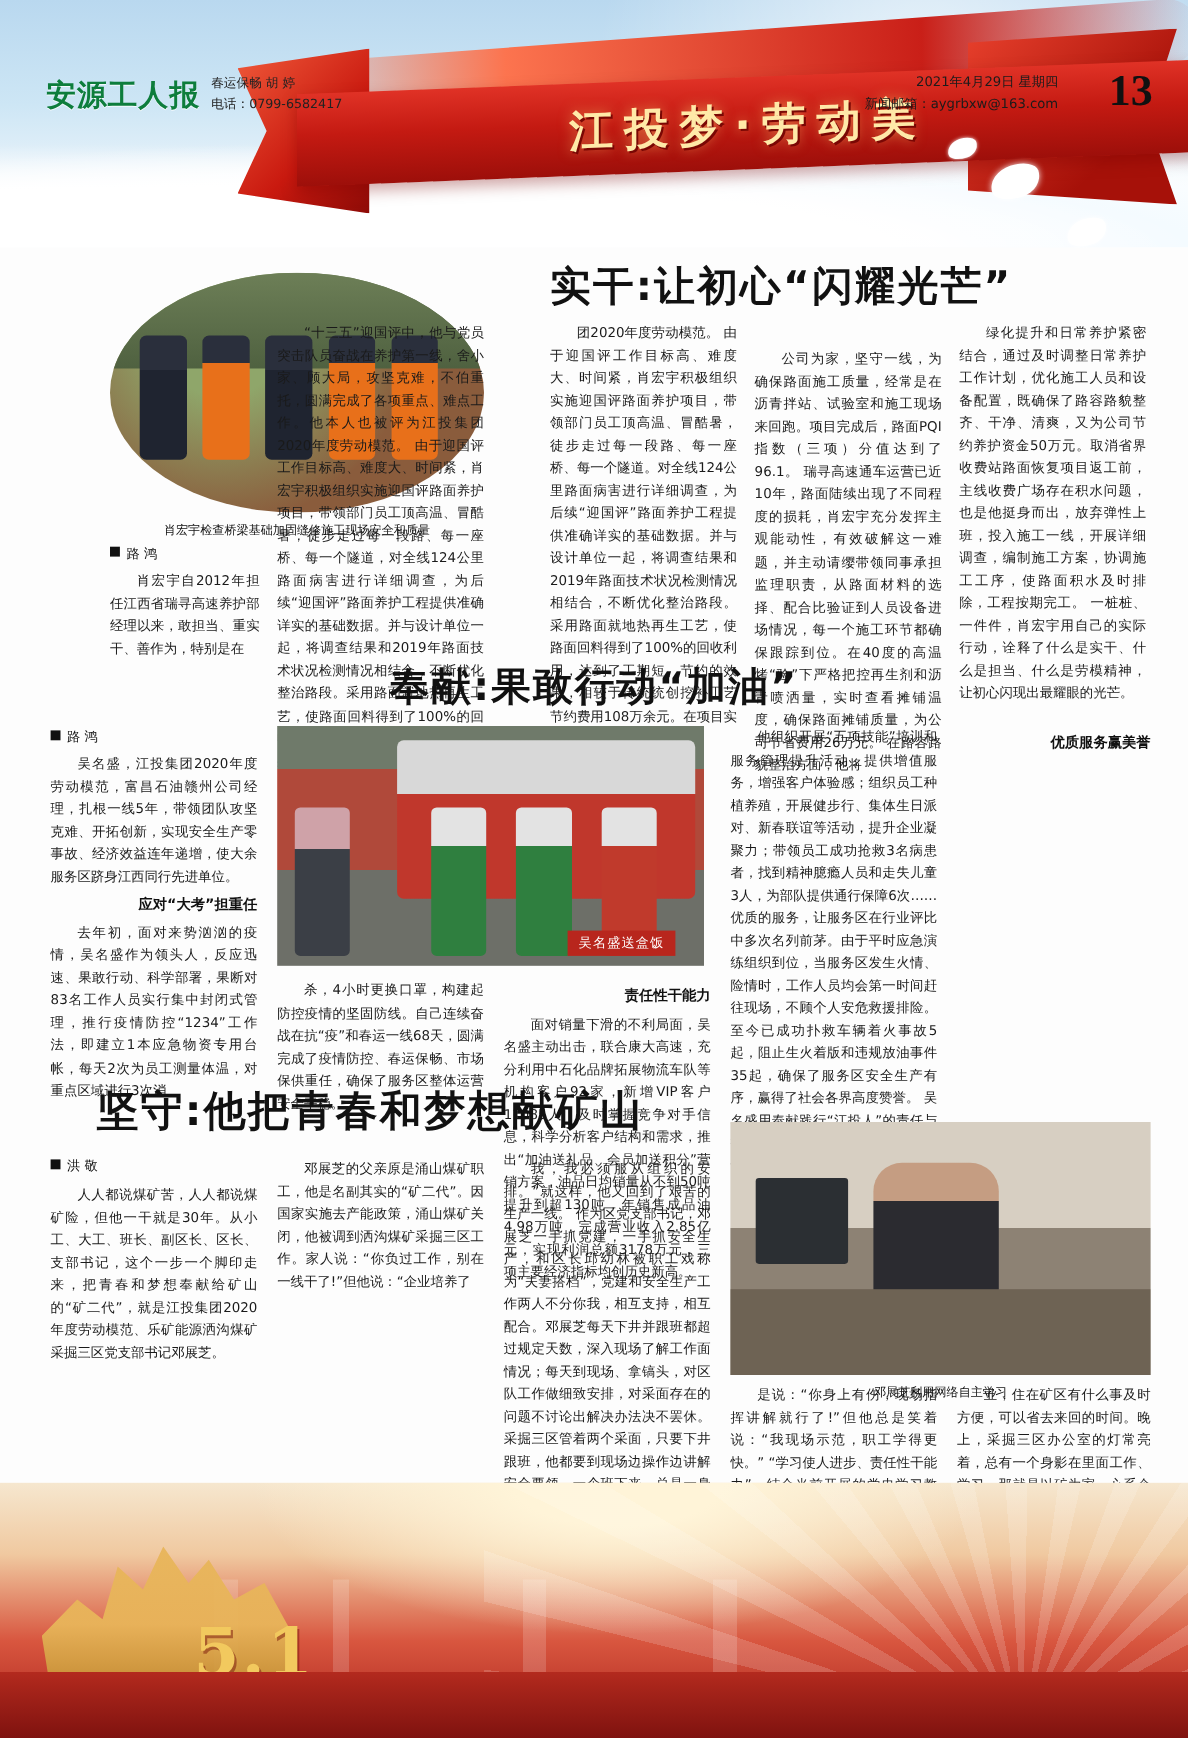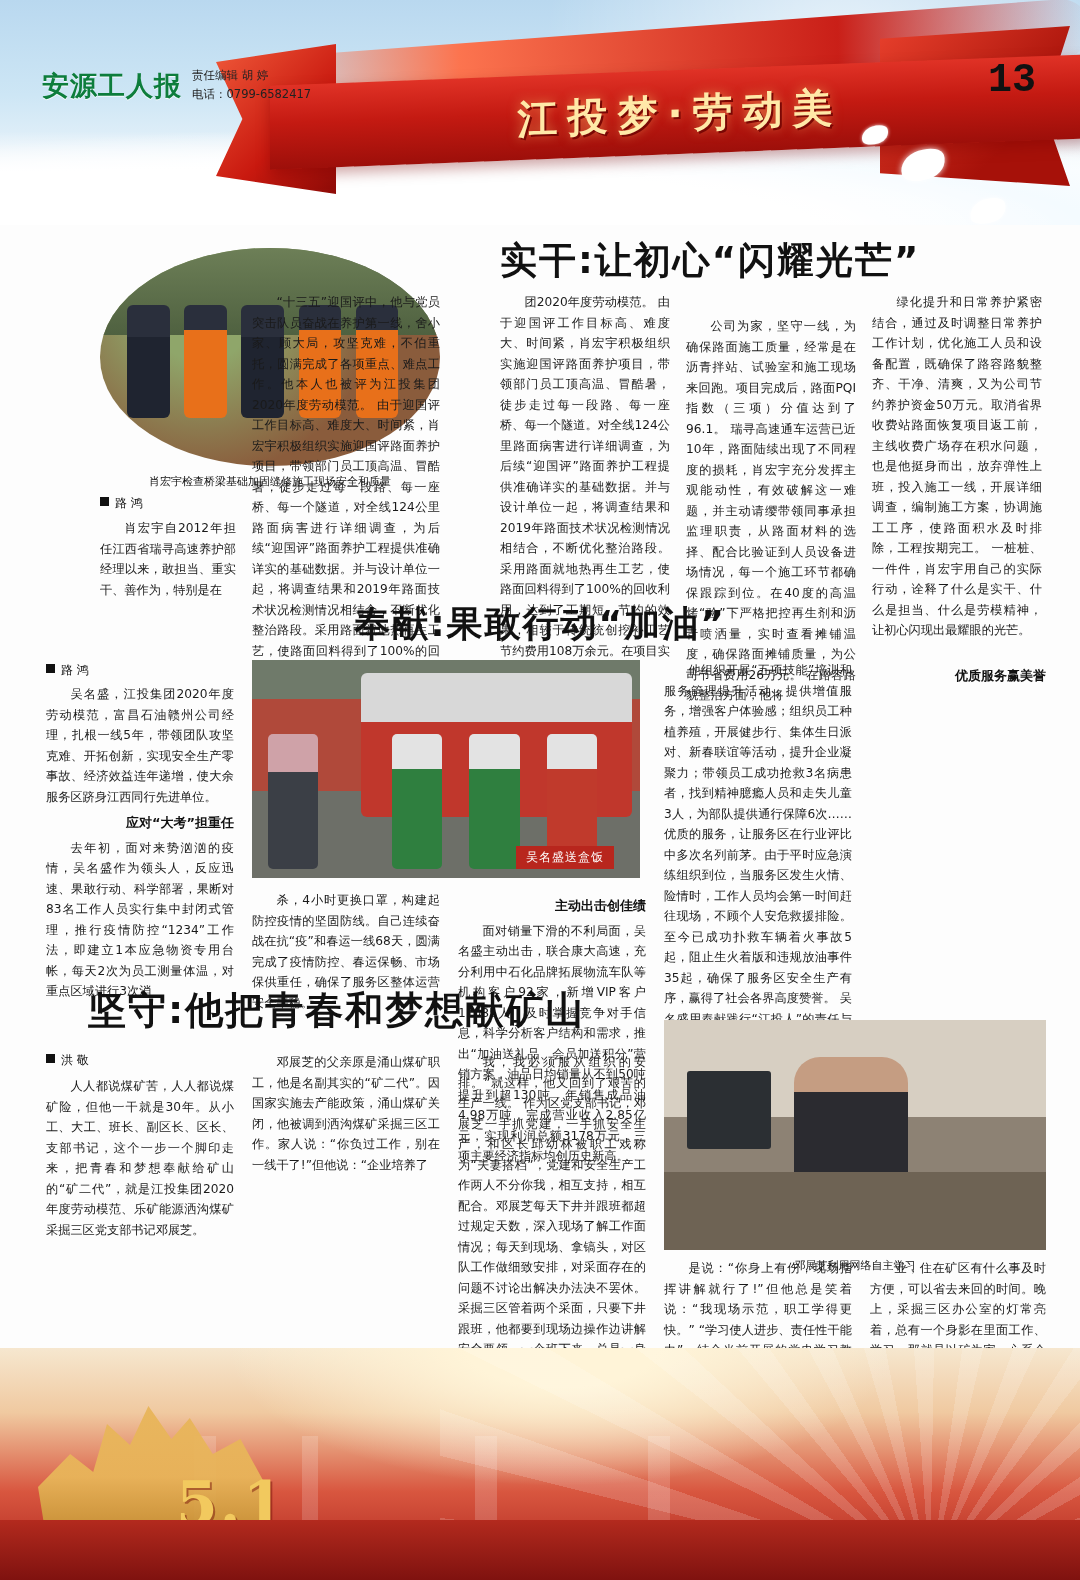--- a/index.html
+++ b/index.html
@@ -81,22 +81,22 @@
     display:flex;align-items:center;
     text-shadow:0 1px 0 rgba(255,255,255,.8);
   }
   .editinfo{
     position:absolute;left:192px;top:66px;color:#222;font-size:11.5px;line-height:19px;
   }
   .dateinfo{
     position:absolute;right:118px;top:64px;text-align:right;color:#1b1b1b;font-size:12px;line-height:20px;
   }
   .pageno{
-    position:absolute;right:44px;top:58px;font-size:40px;font-weight:bold;color:#111;
-    font-family:Liberation Mono, monospace;
+    position:absolute;right:32px;top:58px;font-size:40px;font-weight:bold;color:#111;
+    font-family:Liberation Serif, serif;
   }
 
   
   .hl{
     font-family:"DejaVu Sans","Liberation Sans",sans-serif;
     font-weight:bold;color:#111;letter-spacing:2px;
   }
   .byline{font-size:12px;color:#111;}
   .byline .sq{display:inline-block;width:9px;height:9px;background:#111;margin-right:6px;vertical-align:1px;}
   .col{
@@ -234,24 +234,28 @@
       <div class="banner-title">江投梦·劳动美</div>
     </div>
 
     <div class="dove d1"></div>
     <div class="dove d2"></div>
     <div class="dove d3"></div>
 
     <div class="logo">安源工人报</div>
 
     <div class="editinfo">
-      <div>责任编辑 胡 婷</div>
+      <div>春运保畅 胡 婷</div>
       <div>电话：0799-6582417</div>
     </div>
 
+    <div class="dateinfo">
+      <div>2021年4月29日 星期四</div>
+      <div>新闻邮箱：aygrbxw@163.com</div>
+    </div>
 
     <div class="pageno">13</div>
   </div>
 
   <div class="hl a1-title">实干:让初心“闪耀光芒”</div>
 
   <div class="a1-photo photo">
     <div class="hills"></div>
     <div class="workers">
       <div class="w b" style="left:0%"></div>
@@ -306,21 +310,21 @@
     <div class="p" style="left:36%;background:linear-gradient(180deg,#e3e3e3 0 26%,#2f7f3f 26% 100%)"></div>
     <div class="p" style="left:56%;background:linear-gradient(180deg,#e3e3e3 0 26%,#2f7f3f 26% 100%)"></div>
     <div class="p" style="left:76%;background:linear-gradient(180deg,#e3e3e3 0 26%,#c03a2c 26% 100%)"></div>
   </div>
   <div class="a2-cap-pill">吴名盛送盒饭</div>
 
   <div class="col a2-c2" style="top:890px">
     <p>杀，4小时更换口罩，构建起防控疫情的坚固防线。自己连续奋战在抗“疫”和春运一线68天，圆满完成了疫情防控、春运保畅、市场保供重任，确保了服务区整体运营安全平稳。</p>
   </div>
   <div class="col a2-c3" style="top:890px">
-    <div class="subhead">主动出击创佳绩</div>
+    <div class="subhead">责任性干能力</div>
     <p>面对销量下滑的不利局面，吴名盛主动出击，联合康大高速，充分利用中石化品牌拓展物流车队等机构客户92家，新增VIP客户11085人；及时掌握竞争对手信息，科学分析客户结构和需求，推出“加油送礼品、会员加送积分”营销方案，油品日均销量从不到50吨提升到超130吨，年销售成品油4.98万吨，完成营业收入2.85亿元，实现利润总额3178万元，三项主要经济指标均创历史新高。</p>
   </div>
   <div class="col a2-c4">
     <p>他组织开展“五项技能”培训和服务管理提升活动，提供增值服务，增强客户体验感；组织员工种植养殖，开展健步行、集体生日派对、新春联谊等活动，提升企业凝聚力；带领员工成功抢救3名病患者，找到精神臆瘾人员和走失儿童3人，为部队提供通行保障6次……优质的服务，让服务区在行业评比中多次名列前茅。由于平时应急演练组织到位，当服务区发生火情、险情时，工作人员均会第一时间赶往现场，不顾个人安危救援排险。至今已成功扑救车辆着火事故5起，阻止生火着版和违规放油事件35起，确保了服务区安全生产有序，赢得了社会各界高度赞誉。
 吴名盛用奉献践行“江投人”的责任与担当，让高速出行变得更美好，也让人们的生活变得更美好!</p>
   </div>
   <div class="col a2-c5">
     <div class="subhead">优质服务赢美誉</div>
     <p></p>
   </div>

